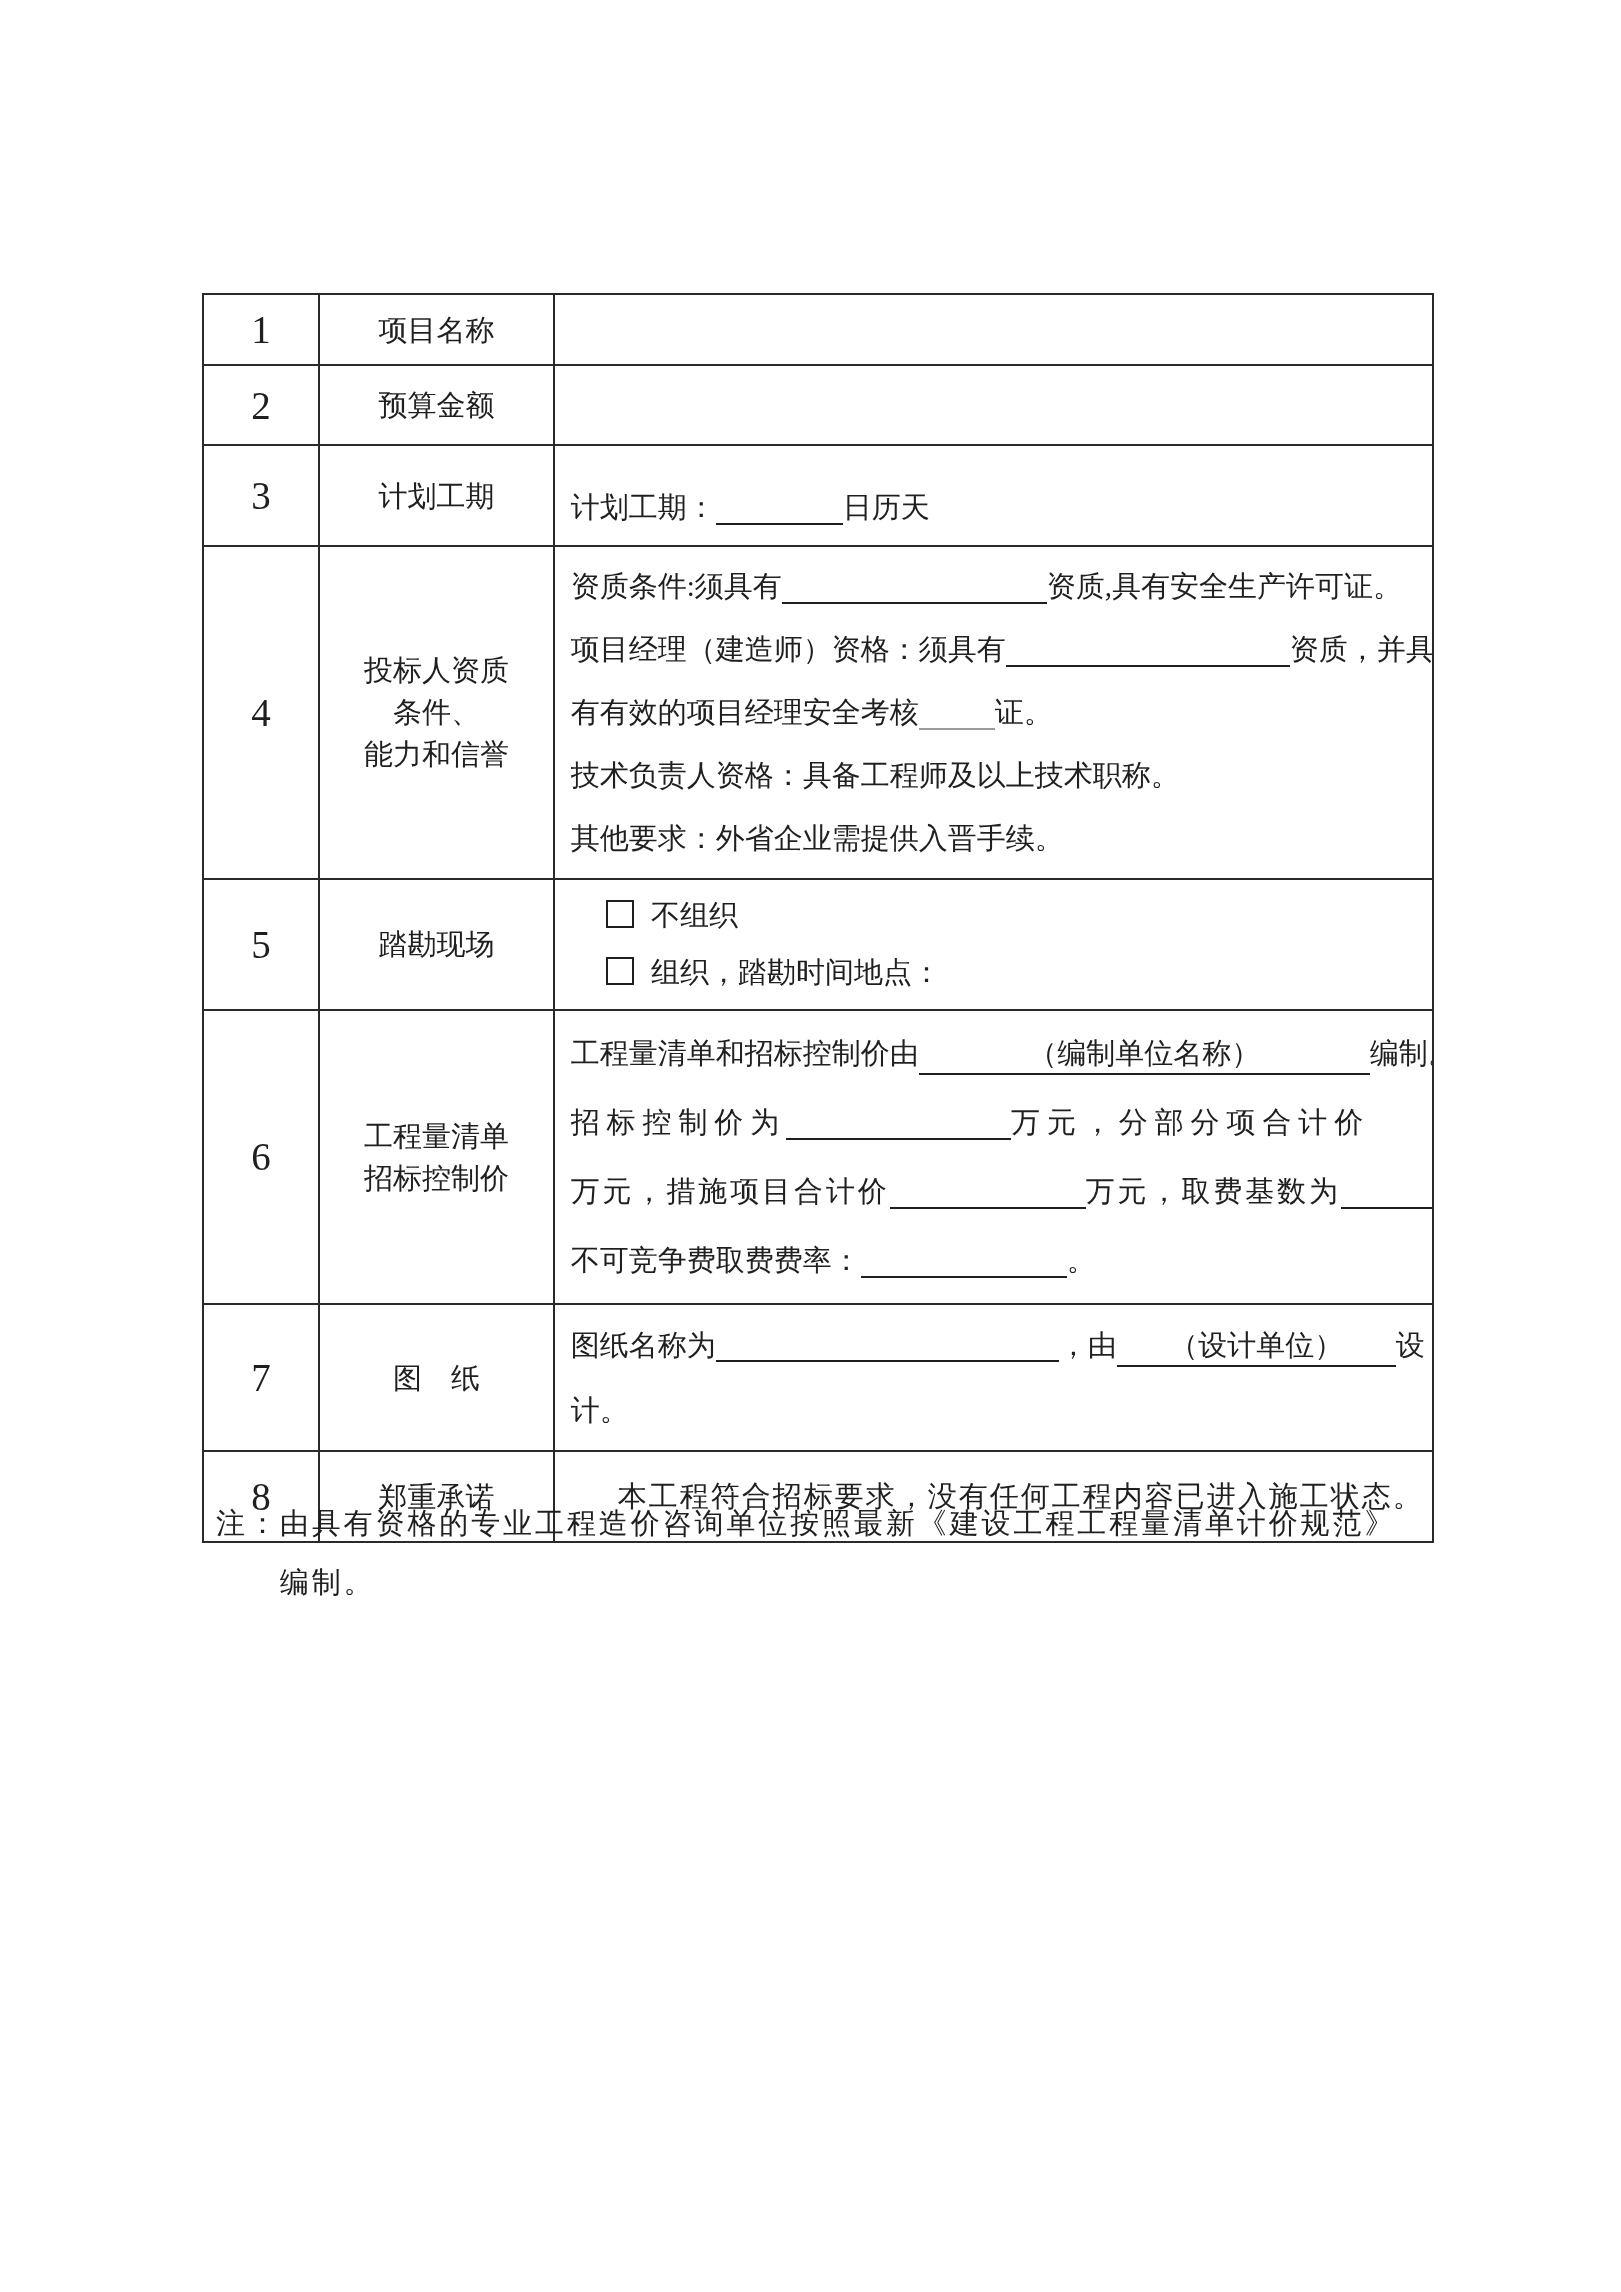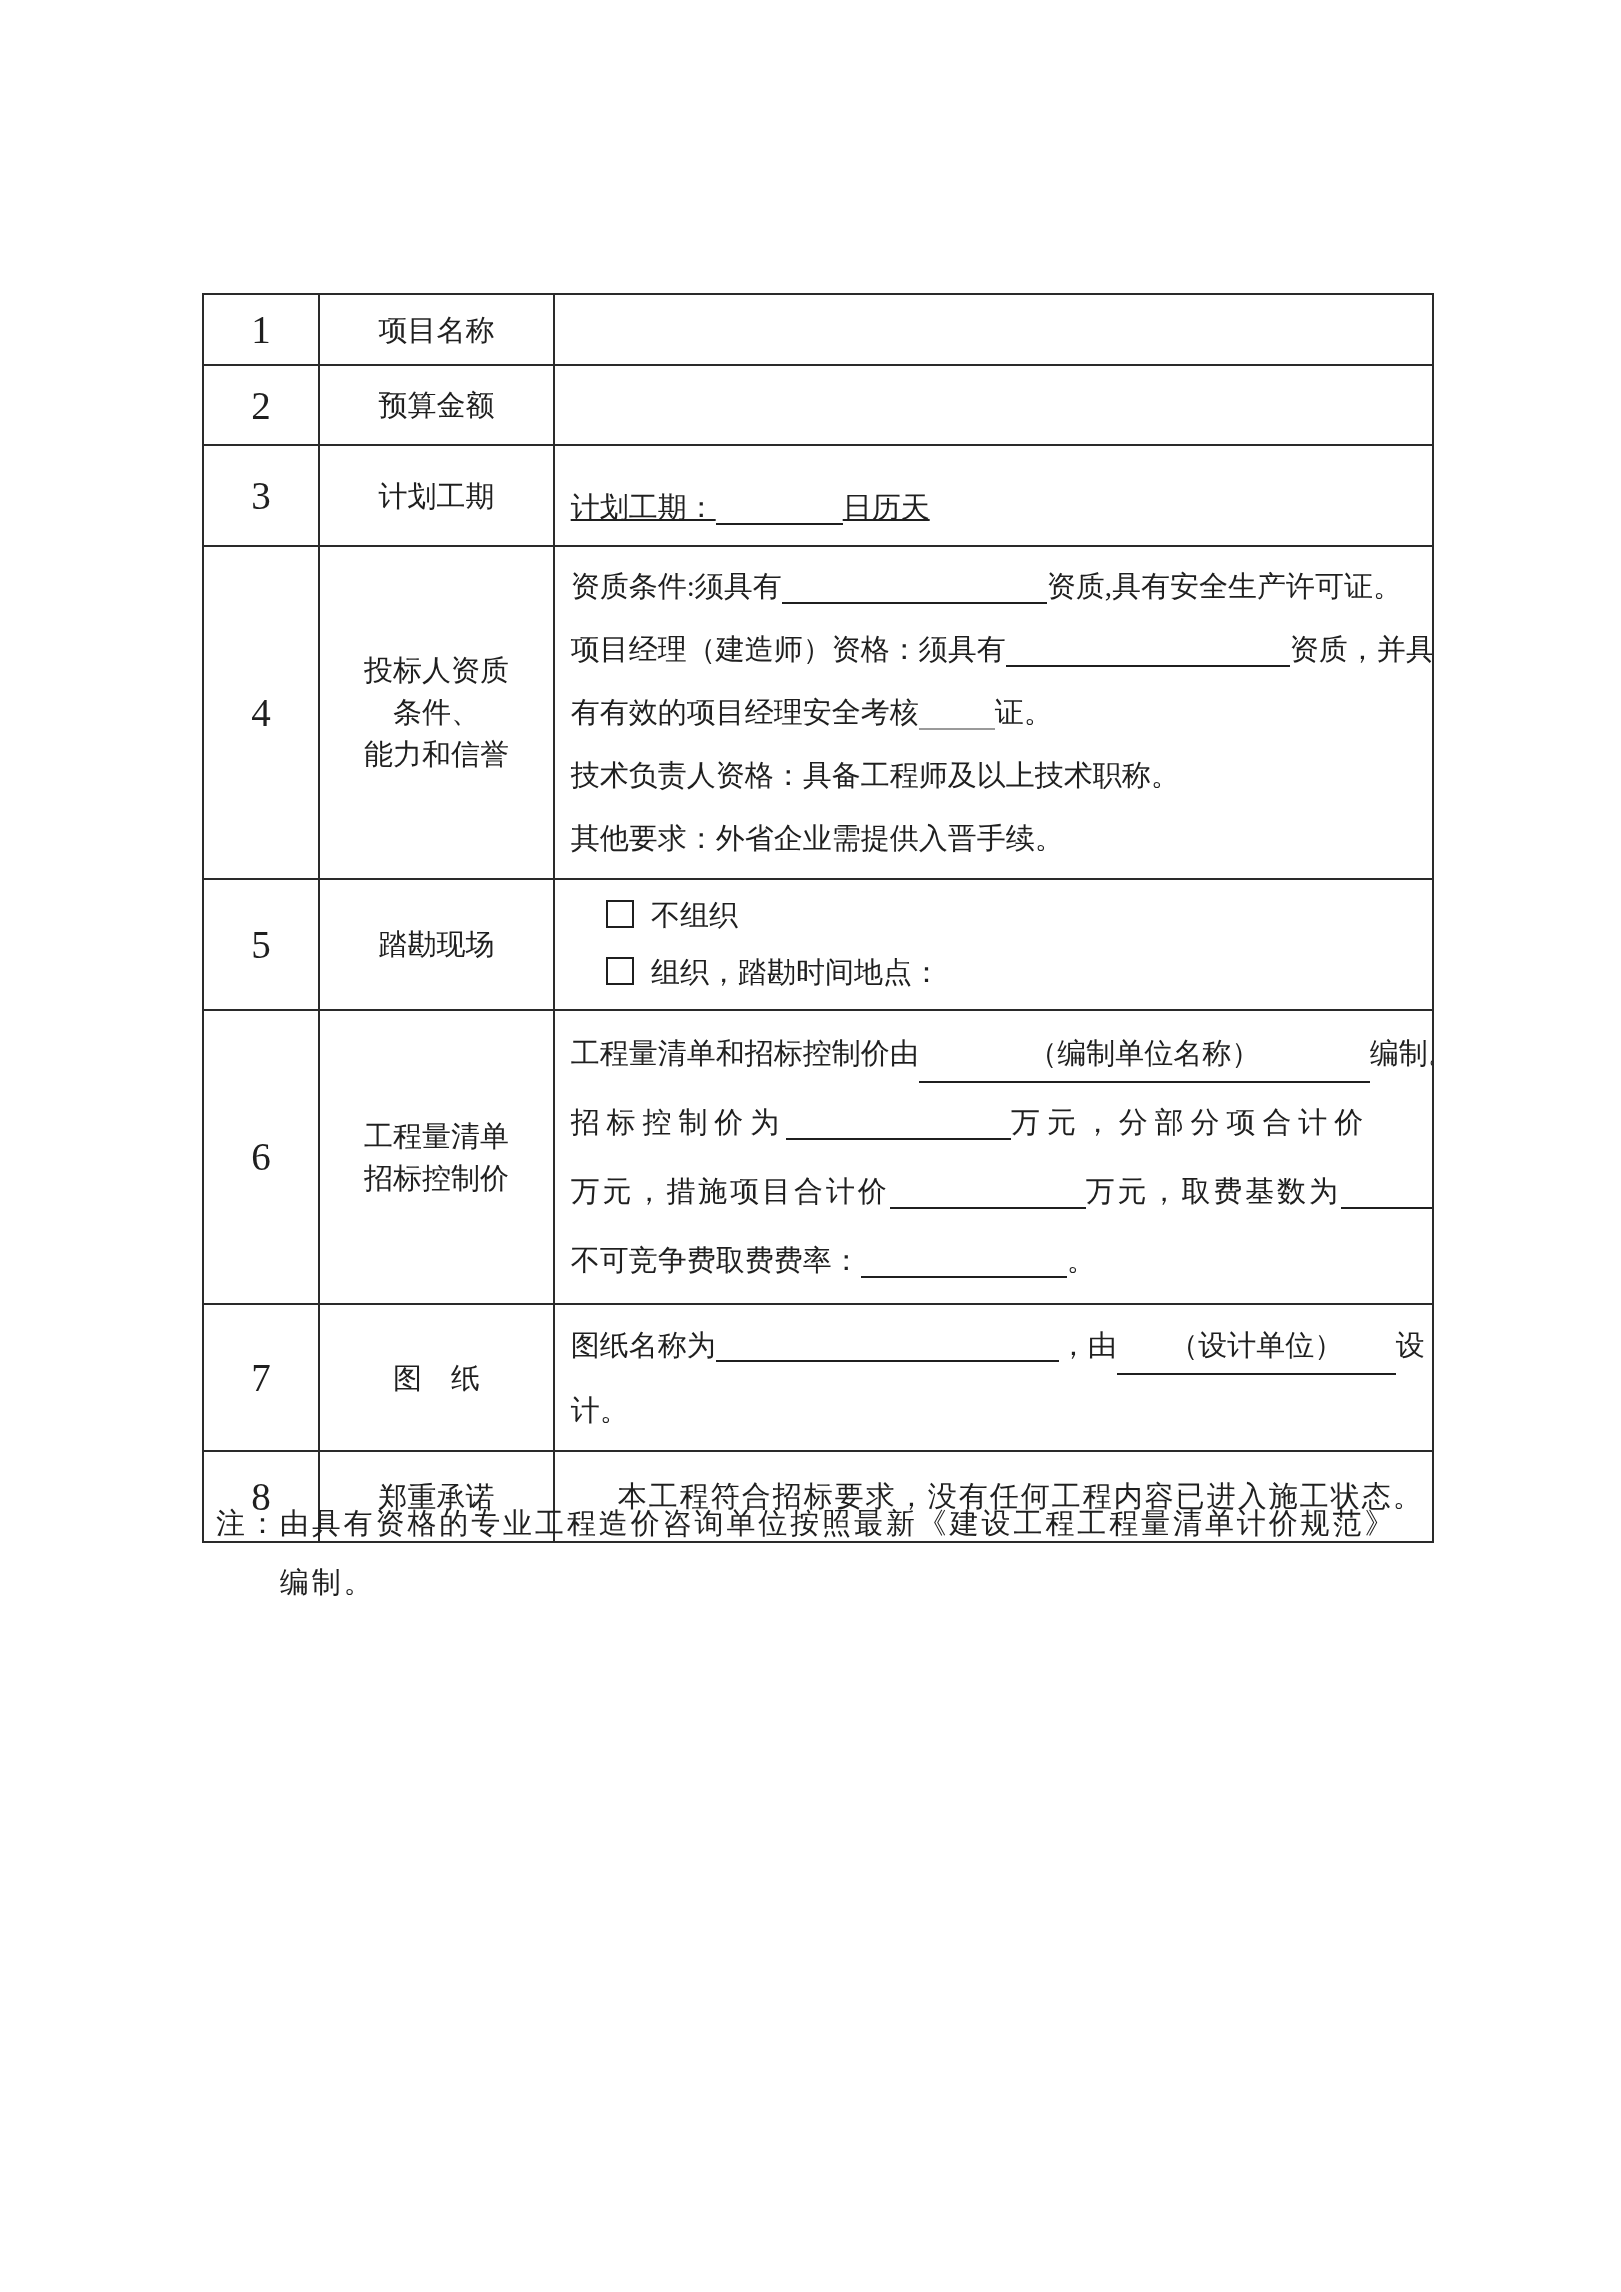--- a/index.html
+++ b/index.html
@@ -24,21 +24,21 @@
     border-collapse:collapse;table-layout:fixed;
   }
   table.form td{
     border:2.9px solid var(--line);
     vertical-align:middle;
     overflow:hidden;
   }
   td.num{width:112px;text-align:center;font-size:39px;}
   td.lab{width:193px;text-align:center;font-size:29px;line-height:42px;padding:0 20px;}
   td.con{font-size:29px;padding:7.8px 15.7px;}
-  tr.r3 td.con{padding-top:33px;text-decoration:underline;}
+  tr.r3 td.con{padding-top:33px;}
   .cl{white-space:nowrap;}
   tr.r4 .cl{line-height:63px;}
   tr.r5 .cl{line-height:57px;margin-left:35px;}
   tr.r6 .cl{line-height:69px;}
   tr.r7 .cl{line-height:65px;}
   tr.r8 .cl{line-height:41px;letter-spacing:2px;margin-left:47px;}
   .ls7{letter-spacing:6.9px;}
   .ls3{letter-spacing:2.9px;}
   
   .blank{
@@ -50,21 +50,21 @@
   .blank.grey{border-bottom-color:var(--blank_grey);}
   .bw130{width:127px}.bw270{width:265px}.bw290{width:284px}.bw78{width:76px}
   .bw230{width:225px}.bw200{width:196px}.bw115{width:113px}.bw210{width:206px}
   .bw350{width:343px}
   
   .bwrap{
     display:inline-block;
     border-bottom:2.9px solid var(--ink);
     text-align:center;
     line-height:35px;
-    padding-bottom:10px;
+    padding-bottom:2px;
   }
   .bwrap460{width:451px}
   .bwrap285{width:279px}
   
   .cb{
     display:inline-block;
     width:24.5px;height:24.5px;
     border:2.9px solid var(--ink);
     margin-right:16.7px;
     vertical-align:-2.9px;

